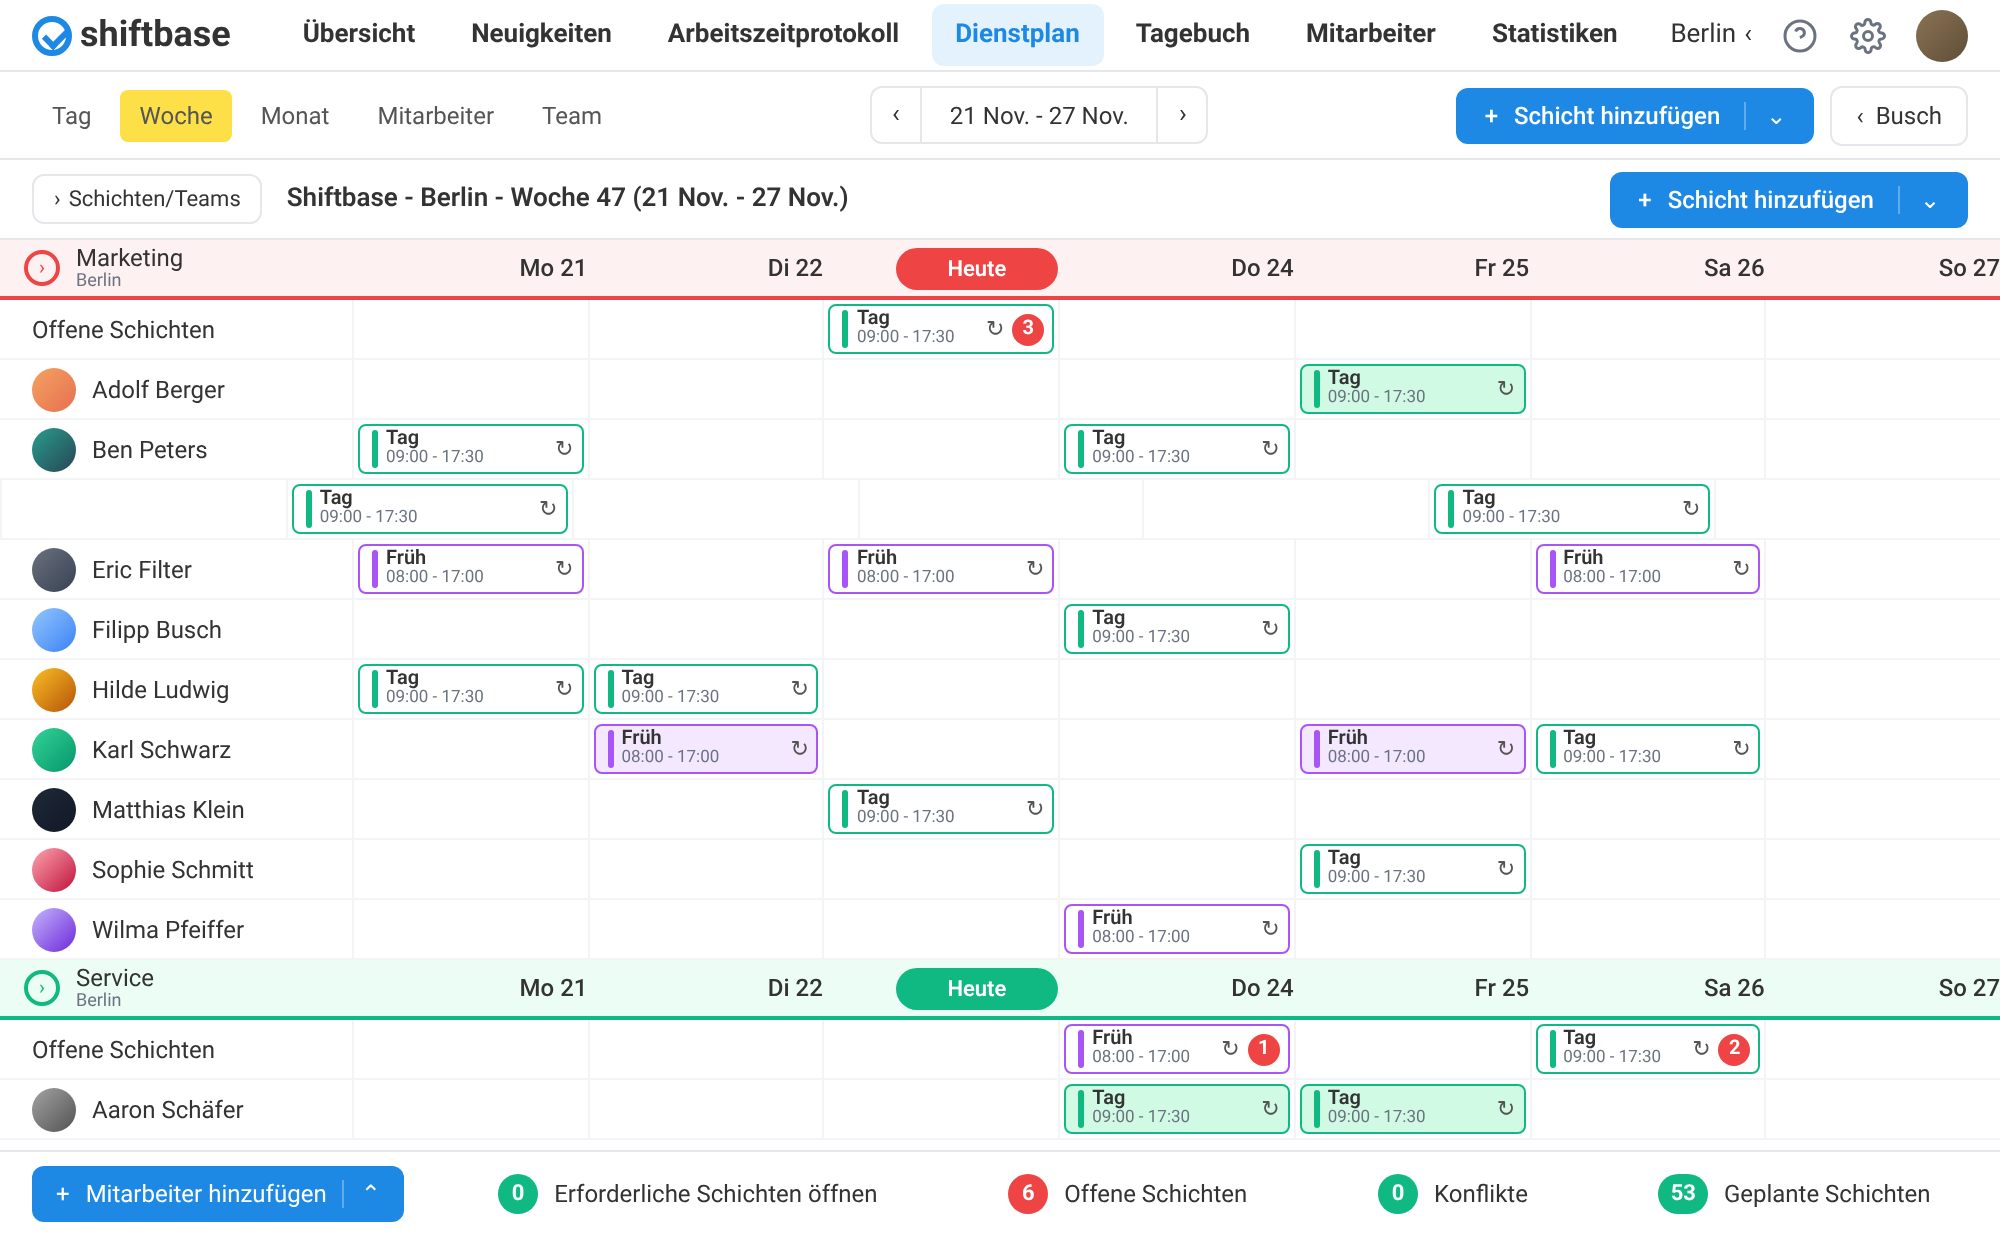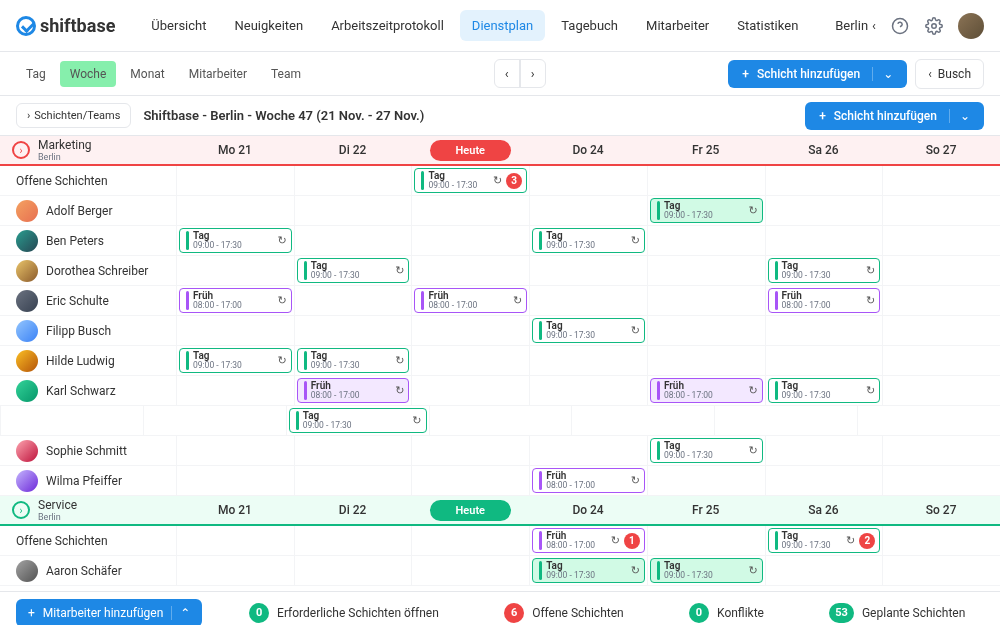--- a/index.html
+++ b/index.html
@@ -1,31 +1,31 @@
 <!DOCTYPE html>
 <html><head>
 <meta charset="utf-8">
 <style>
 *{margin:0;padding:0;box-sizing:border-box;font-family:-apple-system,BlinkMacSystemFont,"Segoe UI",Roboto,sans-serif}
 body{background:#fff;width:1000px;height:625px;overflow:hidden;font-size:13px;color:#333;border-radius:12px}
-.nav{height:52px;border-bottom:1px solid #e5e7eb;display:flex;align-items:center;padding:0 16px}
+.nav{height:36px;border-bottom:1px solid #e5e7eb;display:flex;align-items:center;padding:0 16px}
 .logo{display:flex;align-items:center;gap:4px;font-weight:700;font-size:18px;color:#333;margin-right:24px}
 .logo-mark{width:20px;height:20px;border:3px solid #1e88e5;border-radius:50%;position:relative}
 .logo-mark::after{content:"";position:absolute;width:9px;height:5px;border-left:3px solid #1e88e5;border-bottom:3px solid #1e88e5;transform:rotate(-45deg);top:3px;left:3px}
 .nav-items{display:flex;gap:4px;flex:1}
-.nav-item{padding:8px 12px;border-radius:6px;cursor:pointer;font-size:13px;font-weight:400}
+.nav-item{padding:8px 12px;border-radius:6px;cursor:pointer;font-size:13px;font-weight:700}
 .nav-item.active{background:#e3f2fd;color:#1e88e5}
 .nav-right{display:flex;align-items:center;gap:14px}
 .location{display:flex;align-items:center;gap:4px;cursor:pointer}
 .icon-btn{width:20px;height:20px;display:flex;align-items:center;justify-content:center;cursor:pointer;color:#6b7280}
 .avatar{width:26px;height:26px;border-radius:50%;background:linear-gradient(135deg,#8b7355,#5d4e37)}
 .toolbar{height:44px;border-bottom:1px solid #e5e7eb;display:flex;align-items:center;padding:0 16px;gap:8px}
 .view-btns{display:flex;gap:4px}
 .view-btn{padding:6px 10px;border-radius:4px;cursor:pointer;font-size:12px;color:#555}
-.view-btn.active{background:#86efac}
+.view-btn.active{background:#fde047}
 .center{flex:1;display:flex;justify-content:center;align-items:center;gap:4px}
 .date-nav{display:flex;align-items:center;border:1px solid #e5e7eb;border-radius:6px;overflow:hidden}
 .date-arrow{padding:6px 10px;cursor:pointer;border-right:1px solid #e5e7eb}
 .date-arrow:last-child{border-left:1px solid #e5e7eb;border-right:none}
 .date-range{padding:6px 14px;font-size:12px}
 .primary-btn{background:#1e88e5;color:#fff;padding:7px 14px;border-radius:6px;display:flex;align-items:center;gap:8px;cursor:pointer;font-size:12px;font-weight:500}
 .primary-btn .chev{border-left:1px solid rgba(255,255,255,0.3);padding-left:10px;margin-left:4px}
 .filter-btn{border:1px solid #e5e7eb;padding:7px 12px;border-radius:6px;display:flex;align-items:center;gap:6px;cursor:pointer;font-size:12px}
 .subheader{height:40px;border-bottom:1px solid #e5e7eb;display:flex;align-items:center;padding:0 16px;gap:12px}
 .breadcrumb-btn{border:1px solid #e5e7eb;padding:5px 10px;border-radius:6px;font-size:11px;cursor:pointer;display:flex;align-items:center;gap:4px}
@@ -33,21 +33,21 @@
 .schedule{overflow-y:auto;height:calc(625px - 44px - 44px - 40px - 42px)}
 .dept-header{display:flex;align-items:center;border-bottom:2px solid;padding-left:12px;height:30px}
 .dept-header.marketing{background:#fef1f2;border-color:#ef4444}
 .dept-header.service{background:#ecfdf5;border-color:#10b981}
 .dept-toggle{width:18px;height:18px;border:2px solid;border-radius:50%;display:flex;align-items:center;justify-content:center;cursor:pointer;font-size:10px;margin-right:8px}
 .marketing .dept-toggle{border-color:#ef4444;color:#ef4444}
 .service .dept-toggle{border-color:#10b981;color:#10b981}
 .dept-info{width:138px}
 .dept-name{font-size:12px;font-weight:400}
 .dept-loc{font-size:9px;color:#6b7280}
-.day-head{flex:1;text-align:center;font-size:12px;font-weight:500}
+.day-head{flex:1;text-align:right;font-size:12px;font-weight:500}
 .today-pill{background:#ef4444;color:#fff;padding:4px 26px;border-radius:14px;display:inline-block;font-size:11px;font-weight:600}
 .service .today-pill{background:#10b981}
 .row{display:flex;border-bottom:1px solid #f3f4f6;min-height:30px}
 .row-label{width:176px;display:flex;align-items:center;padding-left:16px;gap:8px;font-size:12px}
 .emp-avatar{width:22px;height:22px;border-radius:50%;flex-shrink:0;background:#ddd}
 .cell{flex:1;padding:2px;border-left:1px solid #f3f4f6;display:flex;align-items:center}
 .shift{border:1.5px solid;border-radius:4px;padding:2px 4px 2px 6px;display:flex;align-items:center;width:100%;gap:4px;position:relative;min-height:24px}
 .shift-bar{width:3px;align-self:stretch;border-radius:2px}
 .shift.tag{border-color:#10b981;background:#fff}
 .shift.tag .shift-bar{background:#10b981}
@@ -122,20 +122,21 @@
   <div class="view-btns">
       <div class="view-btn">Tag</div>
       <div class="view-btn active">Woche</div>
       <div class="view-btn">Monat</div>
       <div class="view-btn">Mitarbeiter</div>
       <div class="view-btn">Team</div>
     </div>
   <div class="center">
     <div class="date-nav">
       <span class="date-arrow">‹</span>
+      <span class="date-range">21 Nov. - 27 Nov.</span>
       <span class="date-arrow">›</span>
     </div>
   </div>
   <div class="primary-btn">
     <span>+</span>
     <span>Schicht hinzufügen</span>
     <span class="chev">⌄</span>
   </div>
   <div class="filter-btn">
     <span>‹</span>
@@ -238,24 +239,20 @@
             <div class="shift-time">09:00 - 17:30</div>
           </div>
           <span class="refresh">↻</span>
         </div>
       </div>
       <div class="cell"></div>
       <div class="cell"></div>
       <div class="cell"></div>
     </div>
     <div class="row">
-      <div class="row-label">
-        <div class="emp-avatar av-3"></div>
-        <span>Dorothea Schreiber</span>
-      </div>
       <div class="cell"></div>
       <div class="cell">
         <div class="shift tag">
           <div class="shift-bar"></div>
           <div class="shift-text">
             <div class="shift-name">Tag</div>
             <div class="shift-time">09:00 - 17:30</div>
           </div>
           <span class="refresh">↻</span>
         </div>
@@ -271,21 +268,21 @@
             <div class="shift-time">09:00 - 17:30</div>
           </div>
           <span class="refresh">↻</span>
         </div>
       </div>
       <div class="cell"></div>
     </div>
     <div class="row">
       <div class="row-label">
         <div class="emp-avatar av-4"></div>
-        <span>Eric Schulte</span>
+        <span>Eric Filter</span>
       </div>
       <div class="cell">
         <div class="shift fruh">
           <div class="shift-bar"></div>
           <div class="shift-text">
             <div class="shift-name">Früh</div>
             <div class="shift-time">08:00 - 17:00</div>
           </div>
           <span class="refresh">↻</span>
         </div>
@@ -402,20 +399,24 @@
           <div class="shift-text">
             <div class="shift-name">Tag</div>
             <div class="shift-time">09:00 - 17:30</div>
           </div>
           <span class="refresh">↻</span>
         </div>
       </div>
       <div class="cell"></div>
     </div>
     <div class="row">
+      <div class="row-label">
+        <div class="emp-avatar av-8"></div>
+        <span>Matthias Klein</span>
+      </div>
       <div class="cell"></div>
       <div class="cell"></div>
       <div class="cell">
         <div class="shift tag">
           <div class="shift-bar"></div>
           <div class="shift-text">
             <div class="shift-name">Tag</div>
             <div class="shift-time">09:00 - 17:30</div>
           </div>
           <span class="refresh">↻</span>

